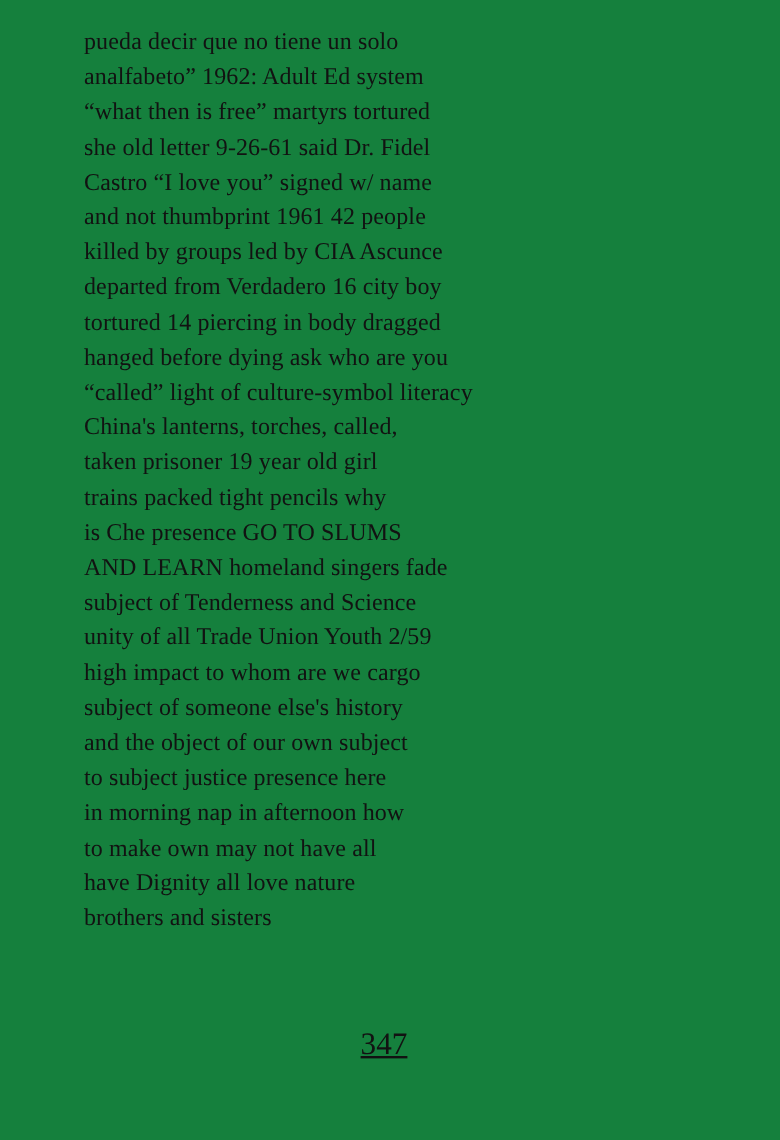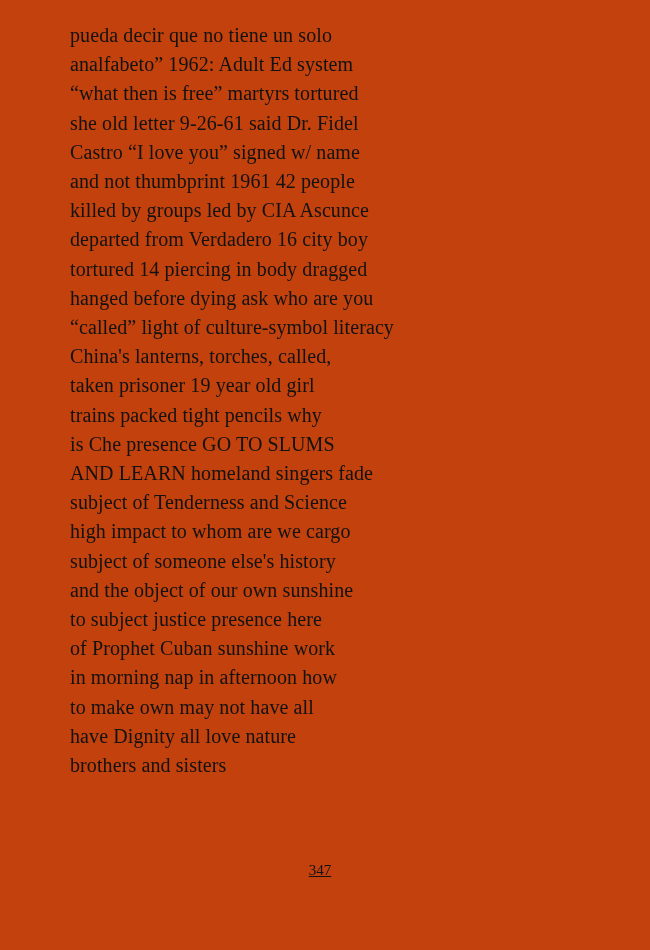--- a/index.html
+++ b/index.html
@@ -11,41 +11,41 @@
     height: 950px;
     background: #ffffff;
     font-family: "Liberation Serif", "DejaVu Serif", serif;
     color: #121212;
     position: relative;
     overflow: hidden;
   }
   .page {
     position: absolute;
     inset: 0;
-    background: #c2410c;
+    background: #15803d;
   }
   .poem {
     position: absolute;
     left: 70px;
     top: 21px;
     width: 540px;
   }
   .poem-line {
     font-size: 20px;
     line-height: 29.2px;
     white-space: nowrap;
     letter-spacing: 0.1px;
   }
   .page-number {
     position: absolute;
     top: 856px;
     left: 0;
     width: 640px;
     text-align: center;
-    font-size: 15px;
+    font-size: 26px;
     line-height: 28px;
     text-decoration: underline;
   }
 </style>
 </head>
 <body>
 
 <div class="page">
   <div class="poem">
     <div class="poem-line">pueda decir que no tiene un solo</div>
@@ -58,24 +58,24 @@
     <div class="poem-line">departed from Verdadero 16 city boy</div>
     <div class="poem-line">tortured 14 piercing in body dragged</div>
     <div class="poem-line">hanged before dying ask who are you</div>
     <div class="poem-line">“called” light of culture-symbol literacy</div>
     <div class="poem-line">China's lanterns, torches, called,</div>
     <div class="poem-line">taken prisoner 19 year old girl</div>
     <div class="poem-line">trains packed tight pencils why</div>
     <div class="poem-line">is Che presence GO TO SLUMS</div>
     <div class="poem-line">AND LEARN homeland singers fade</div>
     <div class="poem-line">subject of Tenderness and Science</div>
+    <div class="poem-line">unity of all Trade Union Youth 2/59</div>
     <div class="poem-line">high impact to whom are we cargo</div>
     <div class="poem-line">subject of someone else's history</div>
-    <div class="poem-line">and the object of our own sunshine</div>
+    <div class="poem-line">and the object of our own subject</div>
     <div class="poem-line">to subject justice presence here</div>
-    <div class="poem-line">of Prophet Cuban sunshine work</div>
     <div class="poem-line">in morning nap in afternoon how</div>
     <div class="poem-line">to make own may not have all</div>
     <div class="poem-line">have Dignity all love nature</div>
     <div class="poem-line">brothers and sisters</div>
   </div>
   <div class="page-number">347</div>
 </div>
 
 </body></html>

